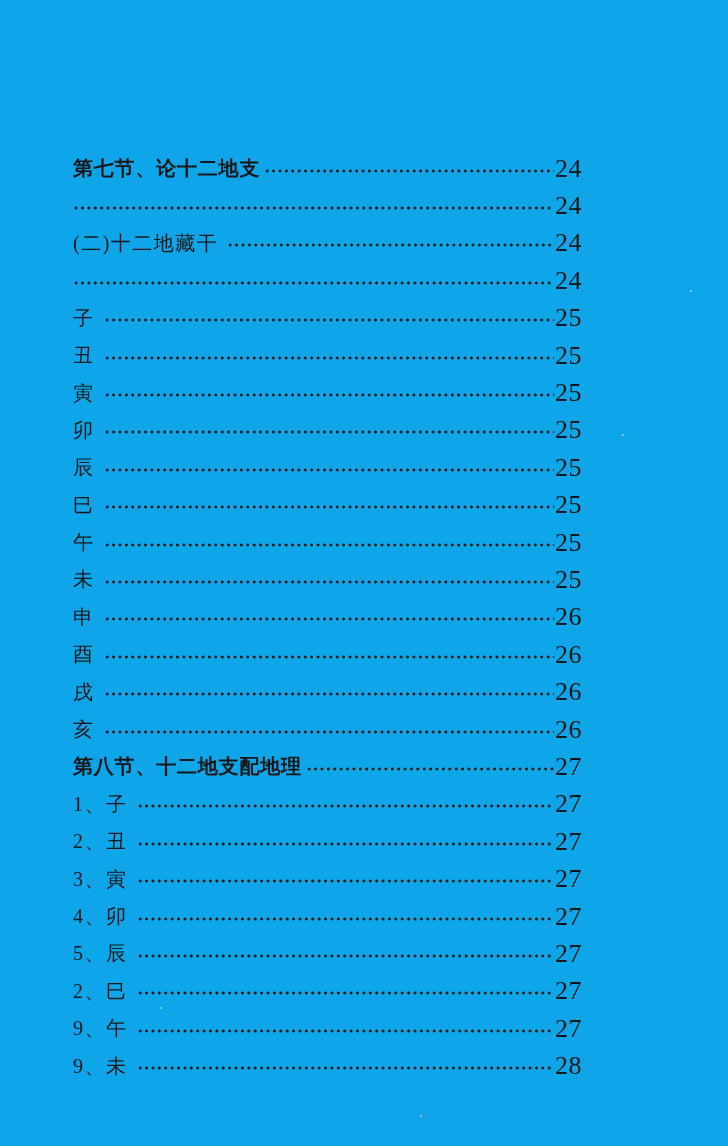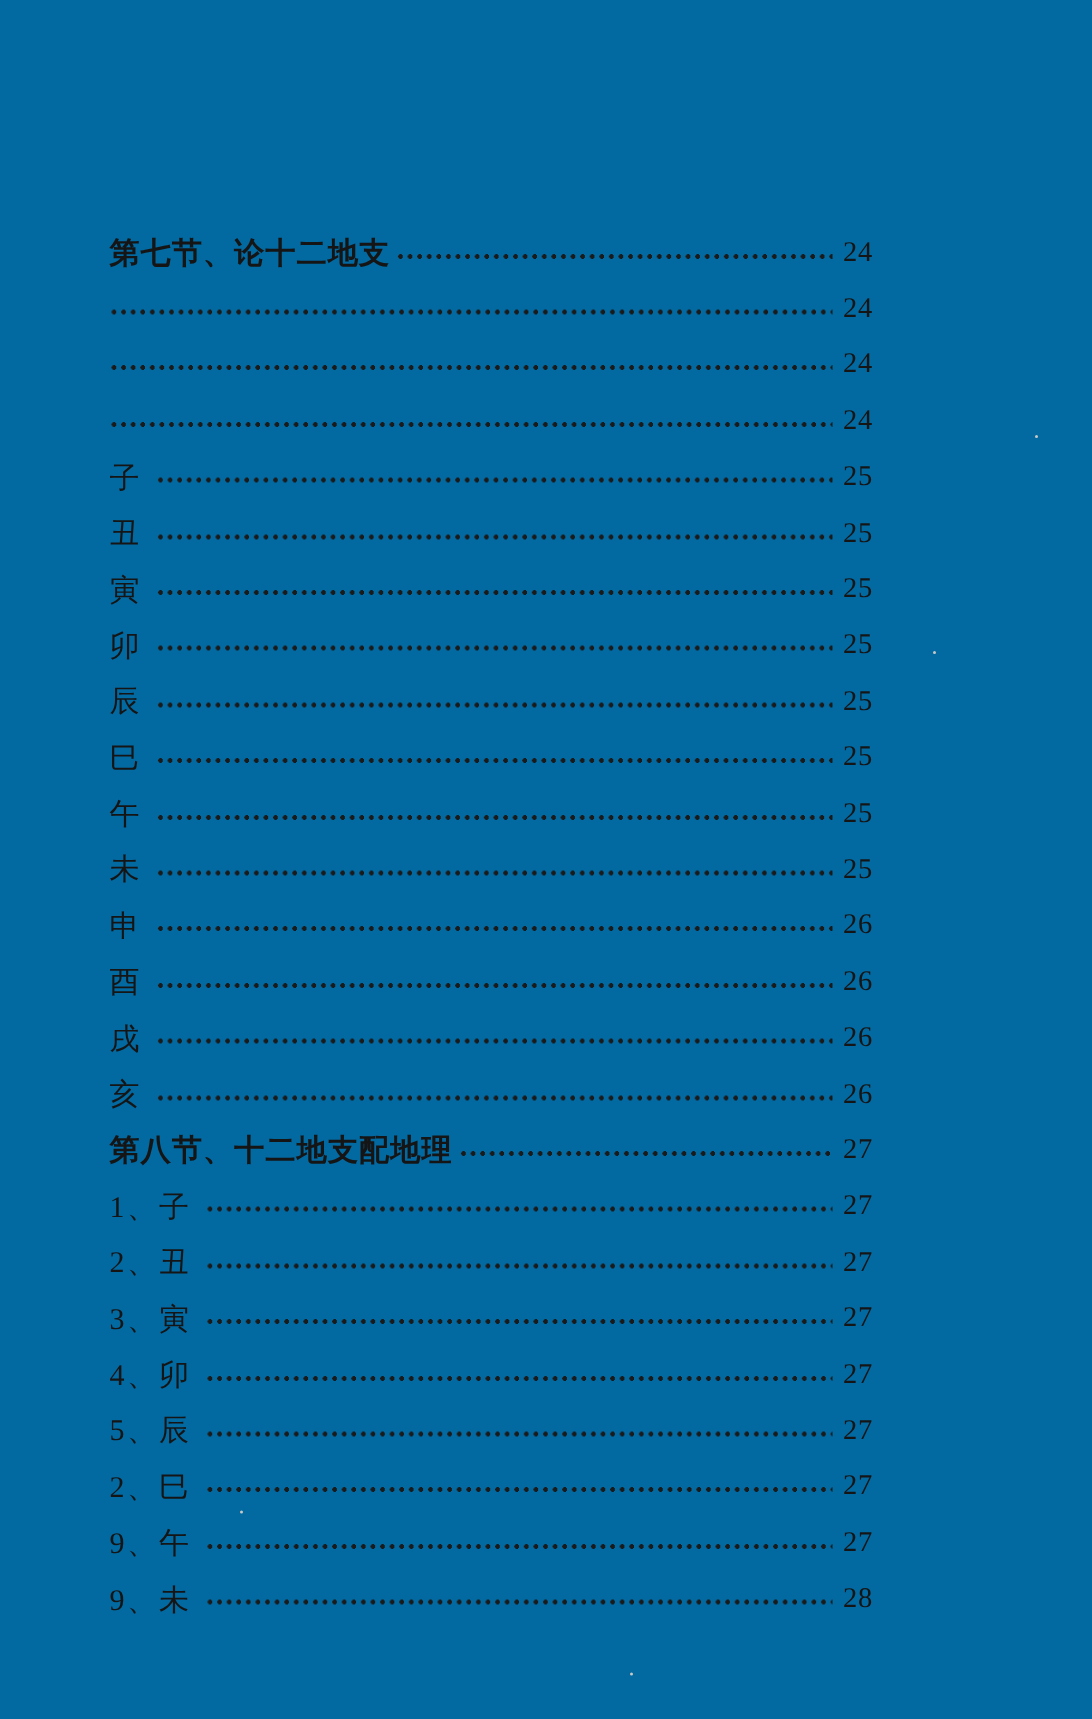--- a/index.html
+++ b/index.html
@@ -44,53 +44,54 @@
     margin-top: 4px;
     background-image: radial-gradient(circle at 3px 3px, #1a1a1a 1.45px, rgba(0,0,0,0) 1.65px);
     background-size: 6.4px 6px;
     background-repeat: repeat-x;
   }
   .pagenum {
     white-space: nowrap;
     margin-left: 1px;
     min-width: 26px;
     text-align: right;
-    font-size: 19px;
+    font-size: 26px;
     letter-spacing: 0.5px;
   }
   
   .noise {
     position: absolute;
     width: 2px;
     height: 2px;
     border-radius: 50%;
     background: #c9c9c6;
   }
   .n1 { left: 690px; top: 290px; }
   .n2 { left: 622px; top: 434px; }
   .n3 { left: 160px; top: 1007px; }
   .n4 { left: 420px; top: 1115px; }
 </style>
 </head>
 <body>
 
-<div class="page" style="background: #0369a1; color: rgb(21, 21, 21);">
+<div class="page" style="background: #0ea5e9; color: rgb(21, 21, 21);">
   <div id="toc-list">
   <div class="toc-entry bold">
     <span class="label">第七节、论十二地支</span>
     <span class="leader"></span>
     <span class="pagenum">24</span>
   </div>
 
   <div class="toc-entry">
     <span class="leader"></span>
     <span class="pagenum">24</span>
   </div>
 
   <div class="toc-entry">
+    <span class="label">(二)十二地藏干</span>
     <span class="leader"></span>
     <span class="pagenum">24</span>
   </div>
 
   <div class="toc-entry">
     <span class="leader"></span>
     <span class="pagenum">24</span>
   </div>
 
   <div class="toc-entry">

